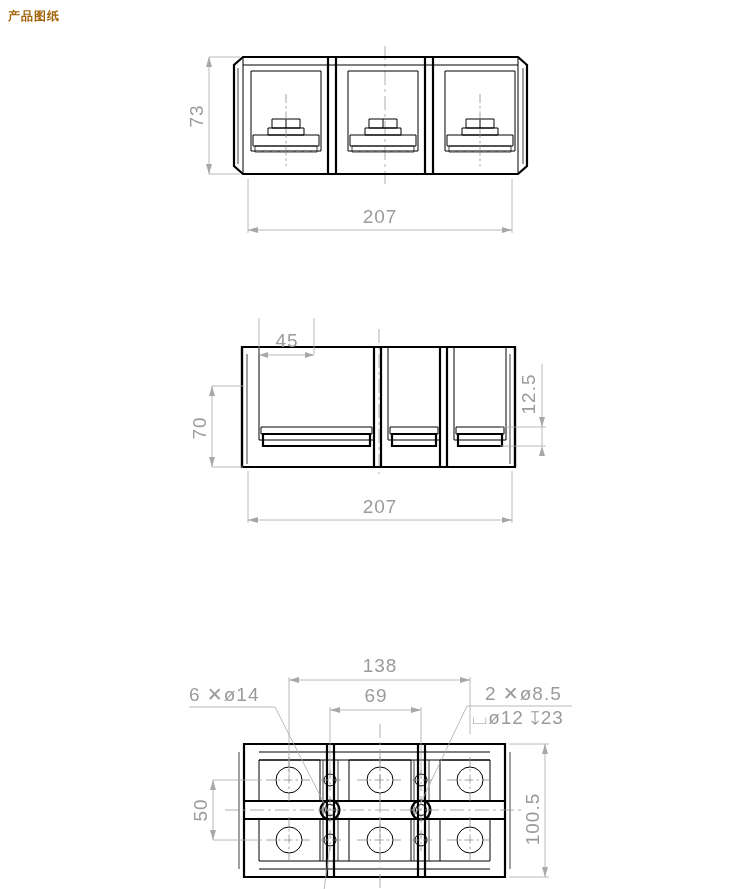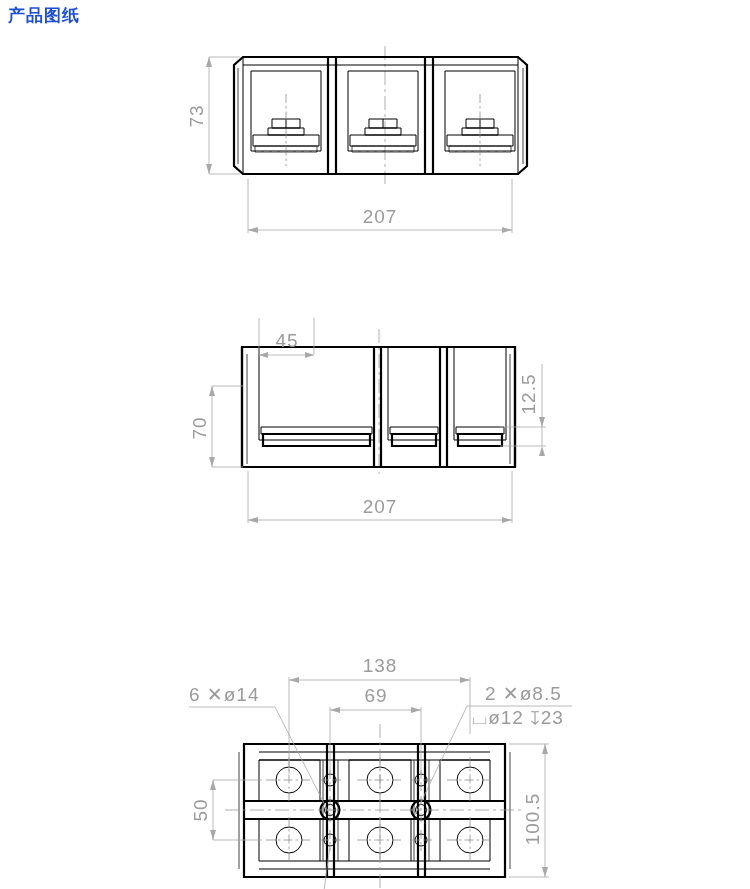--- a/index.html
+++ b/index.html
@@ -1,18 +1,18 @@
 <!DOCTYPE html>
 <html><head>
 <meta charset="utf-8">
 <style>
   html,body{margin:0;padding:0;background:#ffffff;}
   body{width:750px;height:889px;font-family:"Liberation Sans",sans-serif;position:relative;overflow:hidden;}
   #header{position:absolute;left:0;top:0;width:750px;height:34px;background:#ffffff;}
-  #header .title{position:absolute;left:8px;top:6px;font-size:17px;font-weight:700;color:#1d4ed8;letter-spacing:1px;line-height:20px;}
+  #header .title{position:absolute;left:8px;top:6px;font-size:12px;font-weight:700;color:#a16207;letter-spacing:1px;line-height:20px;}
   #sheet{position:absolute;left:0;top:34px;width:750px;height:855px;background:#ffffff;}
   svg{display:block;}
   .geo{fill:none;stroke:#000000;stroke-width:1;}
   .geo-thick{fill:none;stroke:#000000;stroke-width:2.2;}
   .geo-thin{fill:none;stroke:#111111;stroke-width:0.8;}
   .hidden-l{fill:none;stroke:#9a9a9a;stroke-width:0.8;stroke-dasharray:5 3;}
   .center-l{fill:none;stroke:#9a9a9a;stroke-width:0.8;stroke-dasharray:14 4 3 4;}
   .center-ls{fill:none;stroke:#8d8d8d;stroke-width:0.8;stroke-dasharray:9 3 2.5 3;}
   .dim{fill:none;stroke:#a8a8a8;stroke-width:0.8;}
   .dimx{fill:#a8a8a8;stroke:none;}

